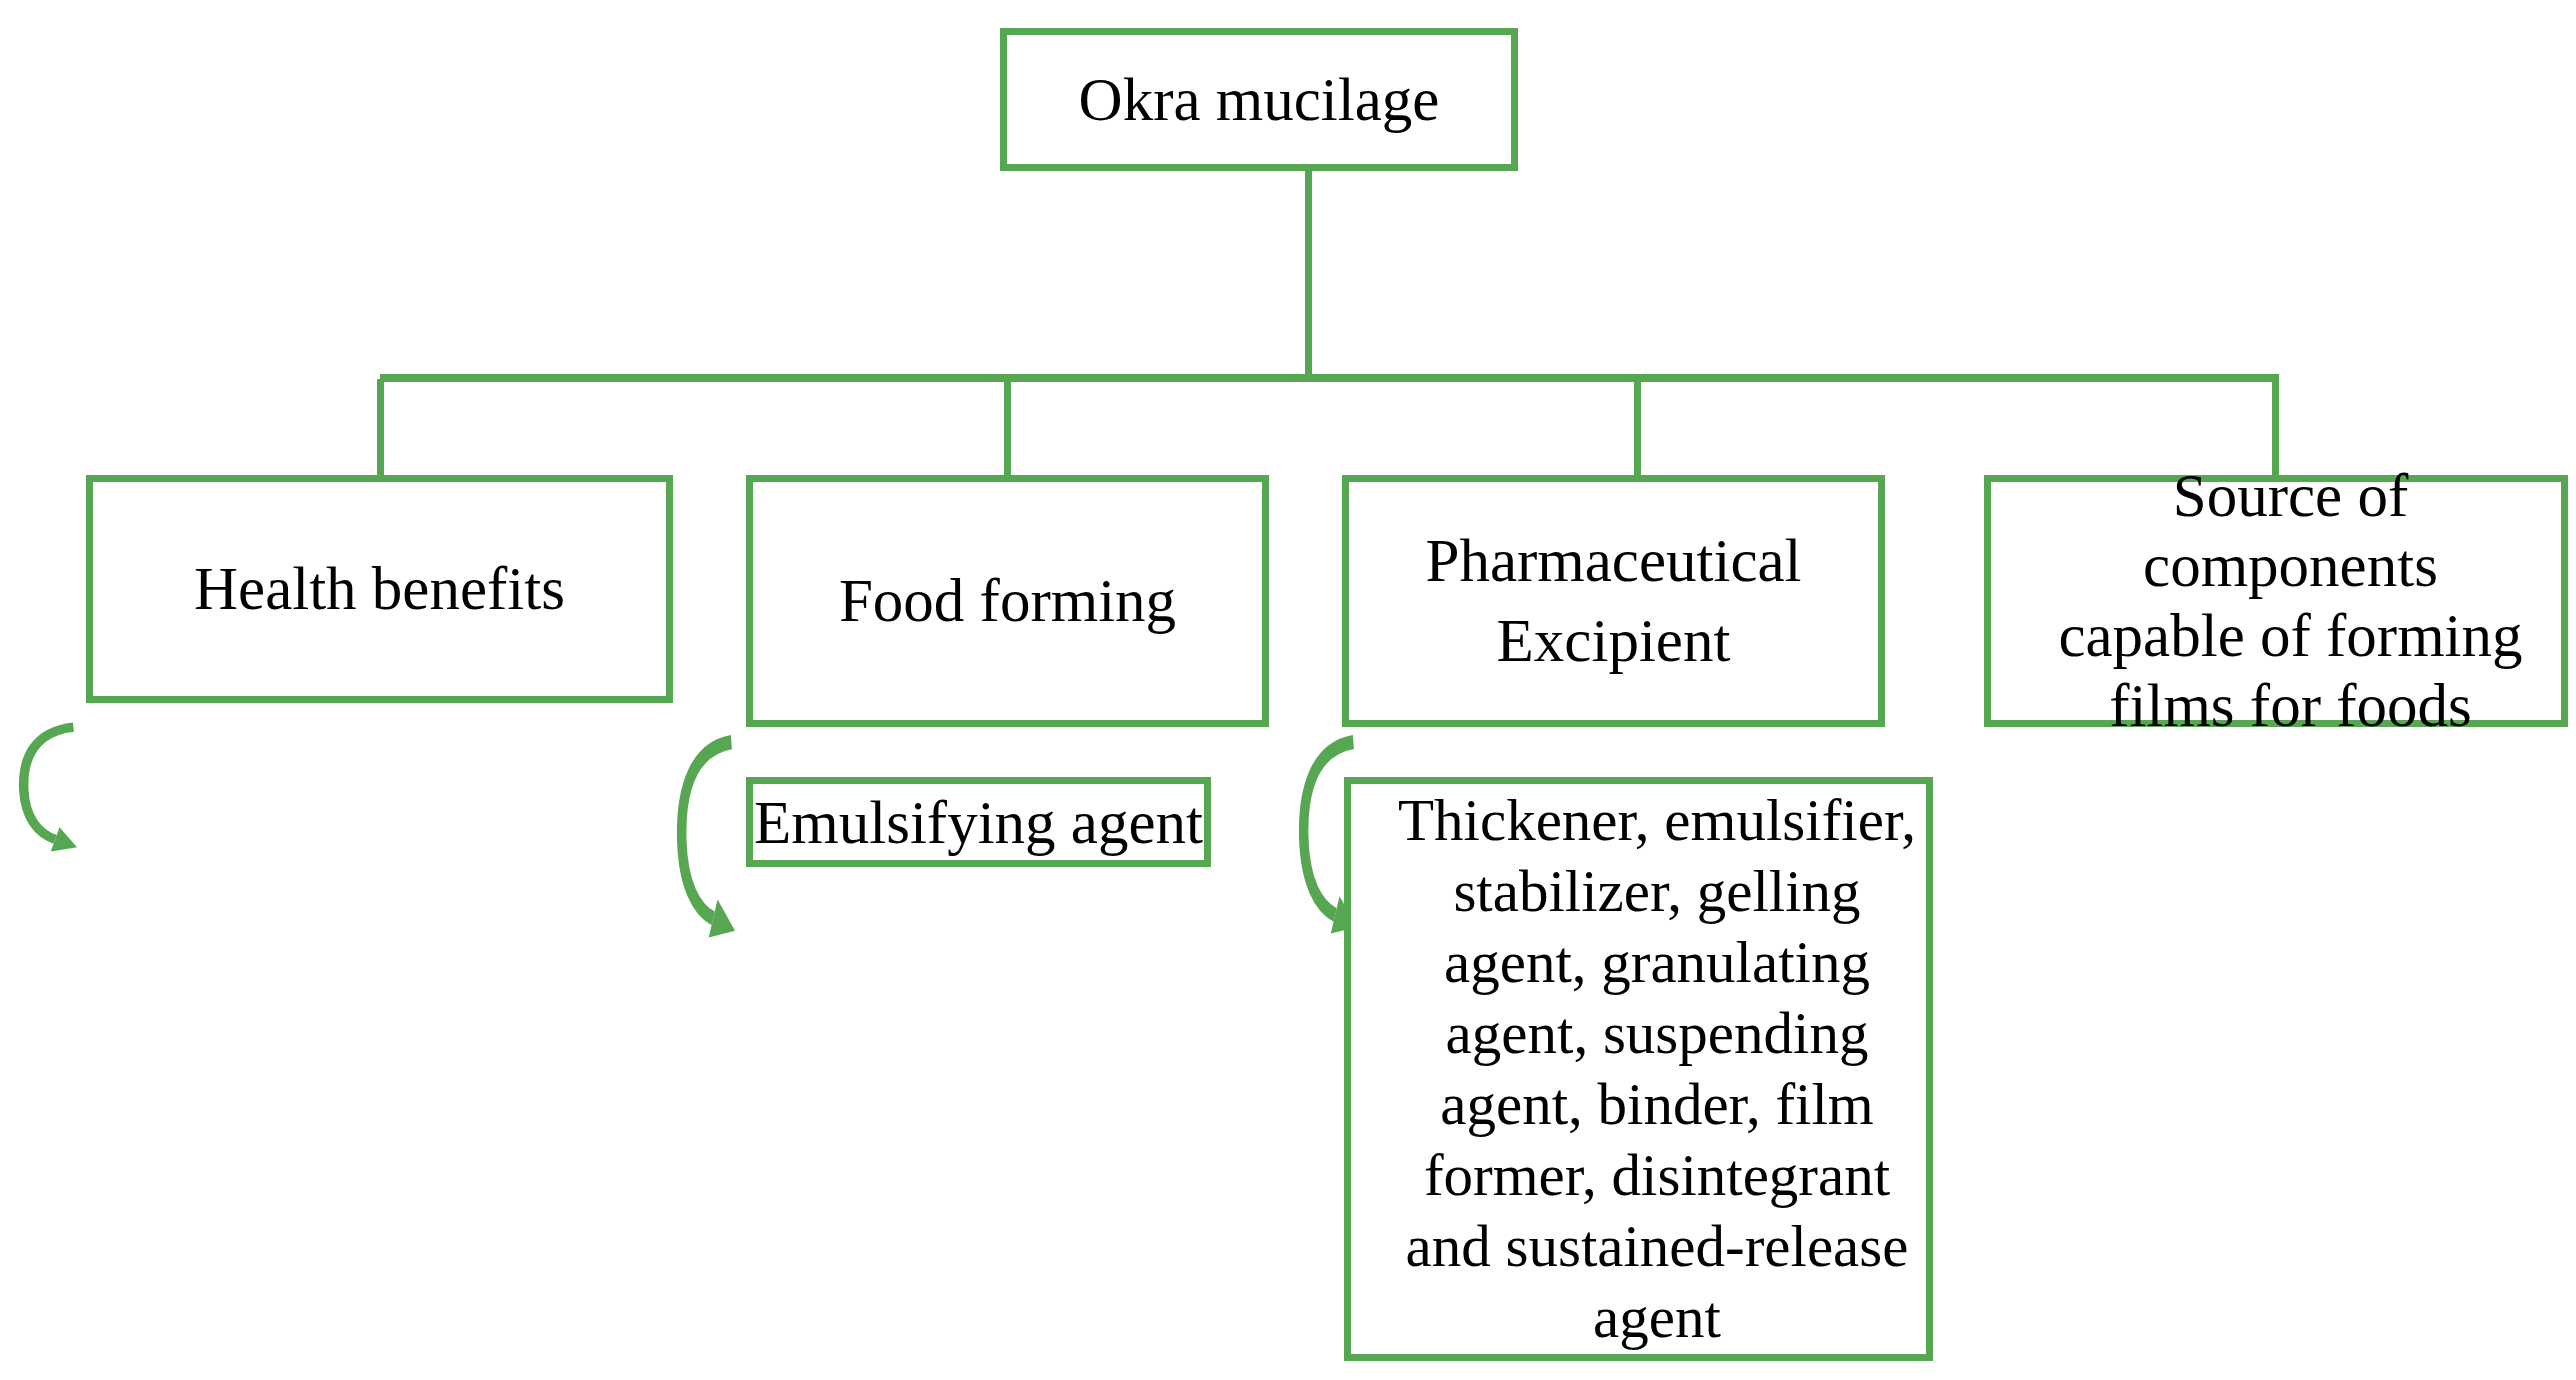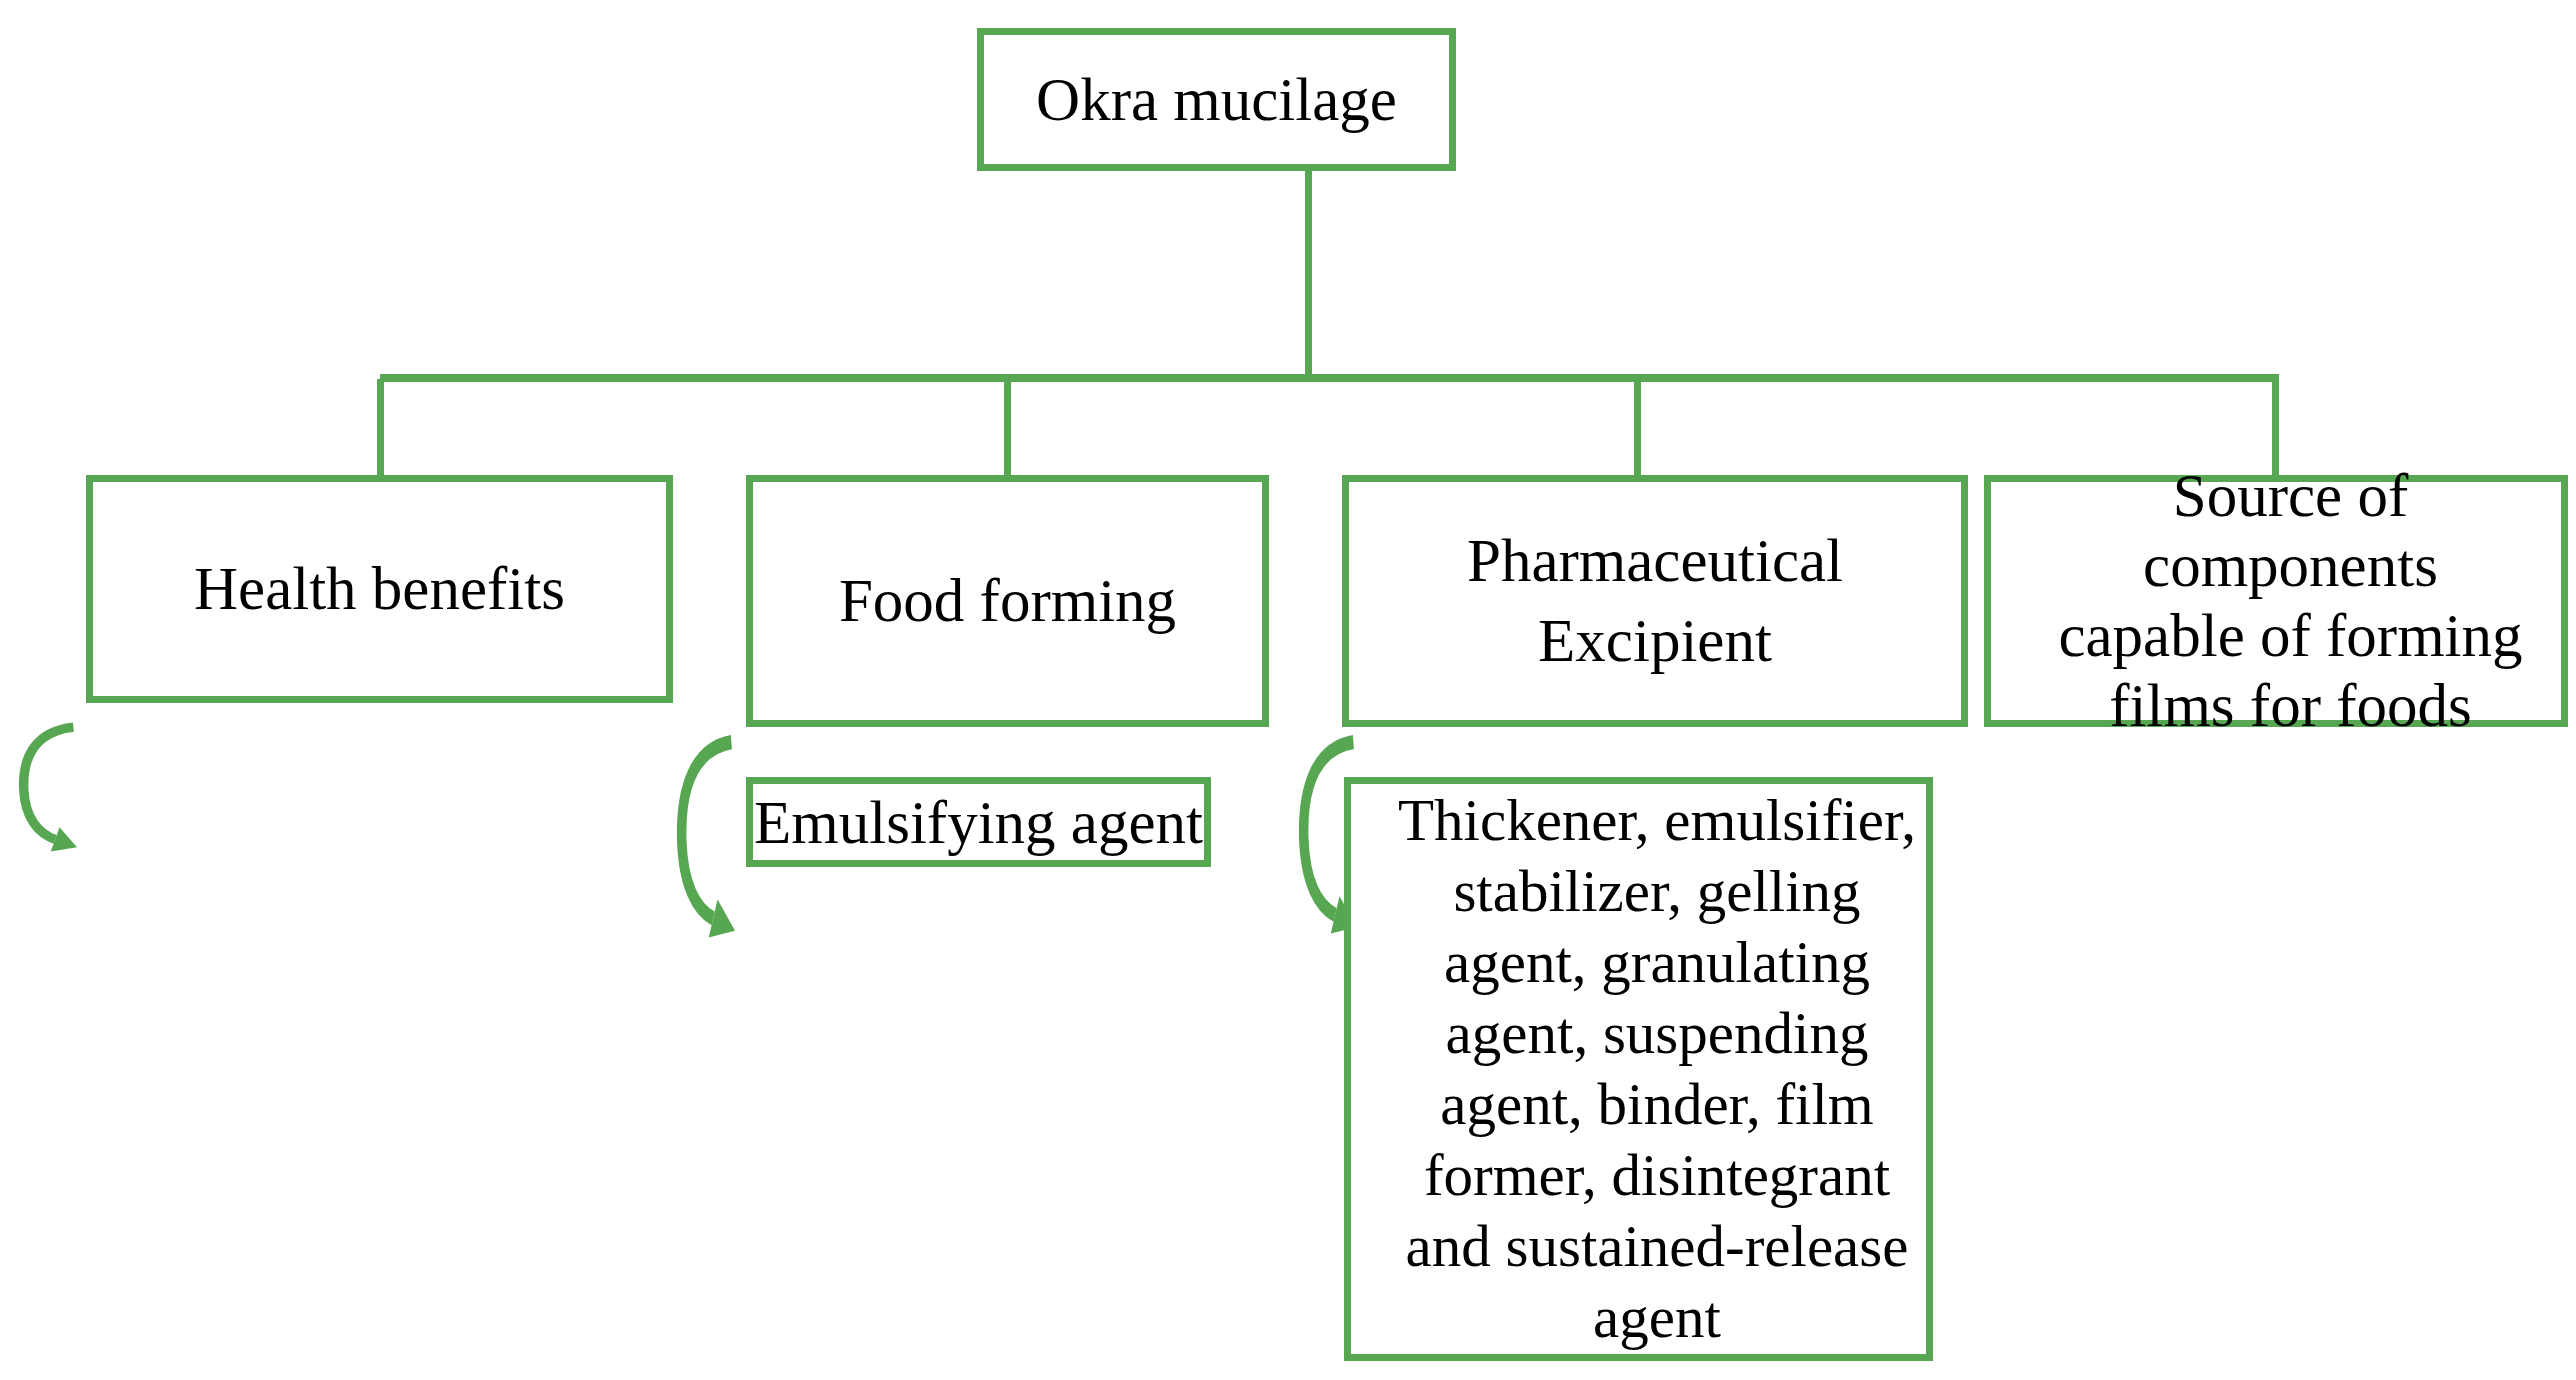--- a/index.html
+++ b/index.html
@@ -11,31 +11,31 @@
   }
   .node {
     position:absolute; box-sizing:border-box;
     border:7.3px solid var(--g); background:var(--bg);
     display:flex; align-items:center; justify-content:center;
     text-align:center; white-space:pre-line;
     font-size:61px; line-height:1.18; color:var(--ink);
   }
   .line { position:absolute; background:var(--g); }
 
-  #root-box        { left:977px; top:28px;   width:479px; height:143px; }
+  #root-box        { left:1000px; top:28px;   width:518px; height:143px; }
   #stem            { left:1305px; top:168px;  width:6.6px;   height:211px; }
   #bus             { left:380px;  top:374px;  width:1899px;height:8px;  }
   #drop-1          { left:377px;  top:379px;  width:6.6px;   height:99px; }
   #drop-2          { left:1004px; top:379px;  width:6.6px;   height:99px; }
   #drop-3          { left:1634px; top:379px;  width:6.6px;   height:99px; }
   #drop-4          { left:2272px; top:379px;  width:6.6px;   height:99px; }
 
   #branch-health   { left:86px;  top:475px;  width:587px; height:228px; }
   #branch-food     { left:746px; top:475px;  width:523px; height:252px; }
-  #branch-pharma   { left:1342px; top:475px;  width:626px; height:252px; line-height:80px; }
+  #branch-pharma   { left:1342px; top:475px;  width:543px; height:252px; line-height:80px; }
   #branch-films    { left:1984px; top:475px;  width:584px; height:252px; line-height:70px;padding-left:29px; }
 
   #detail-health   { left:88px;  top:768px; width:589px; height:470px; line-height:70px; }
   #detail-food     { left:746px; top:777px; width:465px; height:90px; line-height:1; }
   #detail-pharma   { left:1344px; top:777px; width:589px; height:584px; font-size:59px; line-height:71px;padding-left:37px; }
 
   .arrow { position:absolute; overflow:visible; }
   #arrow-1 { left:14.6px;   top:720px;  width:73px; height:135px; }
   #arrow-2 { left:673px;  top:731px; width:73px; height:212px; }
   #arrow-3 { left:1295px; top:731px; width:73px; height:208px; }

